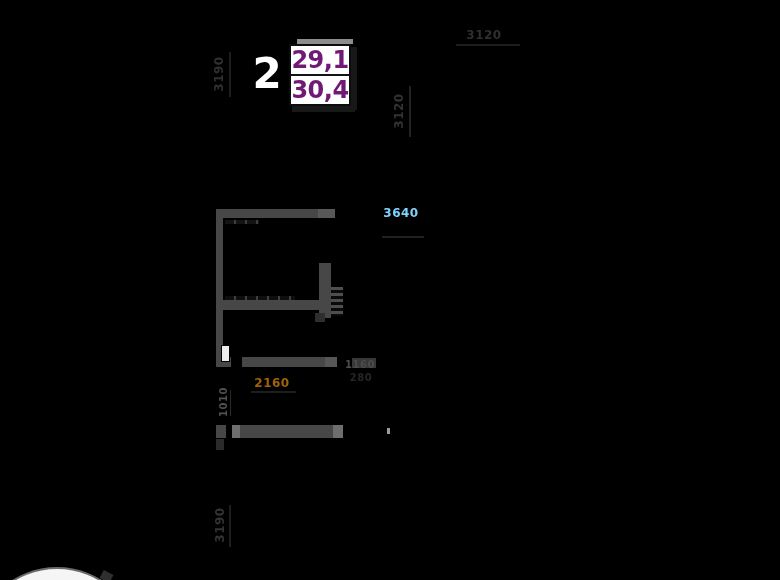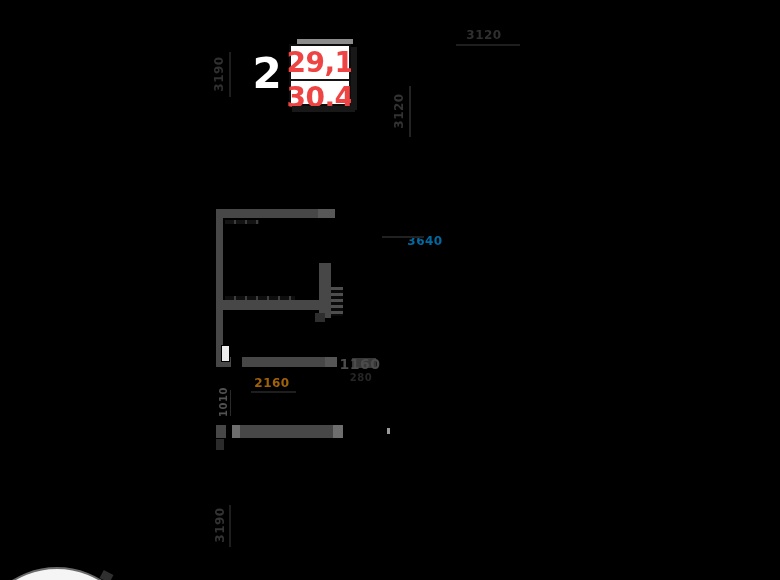--- a/index.html
+++ b/index.html
@@ -11,21 +11,21 @@
        letter-spacing:0.5px;white-space:nowrap;transform:translate(-50%,-50%);}
   .dim.v{transform:translate(-50%,-50%) rotate(-90deg);}
   .dimline{position:absolute;background:#1e1e1e;}
   
   .unit-num{position:absolute;left:248px;top:49px;width:38px;height:50px;
             color:#ffffff;font-size:42px;font-weight:bold;line-height:50px;text-align:center;}
   .unit-strip{position:absolute;left:297px;top:39px;width:56px;height:5px;background:#8c8c8c;}
   .unit-box{position:absolute;left:289px;top:44px;width:62px;height:62px;background:#ffffff;
             border:2px solid #0c0c0c;box-sizing:border-box;display:flex;flex-direction:column;}
   .unit-cell{flex:1;display:flex;align-items:center;justify-content:center;
-             color:#ef4444;font-size:28px;font-weight:bold;letter-spacing:-0.5px;}
+             color:#701a75;font-size:24px;font-weight:bold;letter-spacing:-0.5px;}
   .unit-cell.topc{border-bottom:2px solid #141414;}
   .shadow{position:absolute;background:#181818;}
   .dash-top{position:absolute;left:225px;top:220px;width:34px;height:4px;
             background:repeating-linear-gradient(90deg,#131313 0 9px,#3d3d3d 9px 11px);}
   .dash-bottom{position:absolute;left:225px;top:296px;width:70px;height:4px;
             background:repeating-linear-gradient(90deg,#0e0e0e 0 9px,#3f3f3f 9px 11px);}
   .hatch{position:absolute;left:331px;top:287px;width:12px;height:29px;
             background:repeating-linear-gradient(180deg,#4e4e4e 0 3px,#0a0a0a 3px 6px);}
   .compass{position:absolute;left:-27px;top:567px;width:168px;height:168px;border-radius:50%;
             background:#f5f5f5;border:2px solid #6a6a6a;box-sizing:border-box;}
@@ -50,28 +50,28 @@
 
   <span class="dim" style="left:484px;top:35px;color:#2f2f2f;">3120</span>
   <div class="dimline" style="left:456px;top:44px;width:64px;height:2px;"></div>
 
   <span class="dim v" style="left:219px;top:74px;color:#303030;">3190</span>
   <div class="dimline" style="left:229px;top:52px;width:2px;height:45px;"></div>
 
   <span class="dim v" style="left:399px;top:111px;color:#333333;">3120</span>
   <div class="dimline" style="left:409px;top:86px;width:2px;height:51px;background:#232323;"></div>
 
-  <span class="dim" style="left:401px;top:241px;color:#0369a1;margin-left:24px;">3640</span>
+  <span class="dim" style="left:401px;top:213px;color:#7dd3fc;">3640</span>
   <div class="dimline" style="left:382px;top:236px;width:42px;height:2px;background:#212121;"></div>
 
   <span class="dim" style="left:272px;top:383px;color:#a16207;">2160</span>
   <div class="dimline" style="left:251px;top:391px;width:45px;height:2px;"></div>
 
   <div class="abs" style="left:352px;top:358px;width:24px;height:10px;background:#383838;"></div>
-  <span class="dim" style="left:360px;top:364px;color:#4c4c4c;font-size:14px;">1160</span>
+  <span class="dim" style="left:360px;top:364px;color:#4c4c4c;font-size:10px;">1160</span>
   <span class="dim" style="left:361px;top:377px;color:#262626;font-size:10px;">280</span>
 
   <span class="dim v" style="left:223px;top:402px;color:#525252;font-size:10px;">1010</span>
   <div class="dimline" style="left:230px;top:390px;width:1px;height:26px;background:#2a2a2a;"></div>
 
   <span class="dim v" style="left:220px;top:525px;color:#343434;">3190</span>
   <div class="dimline" style="left:229px;top:505px;width:2px;height:42px;"></div>
 
   <div class="wall" style="left:217px;top:209px;width:118px;height:9px;"></div>
   <div class="wall" style="left:318px;top:209px;width:17px;height:9px;background:#585858;"></div>

